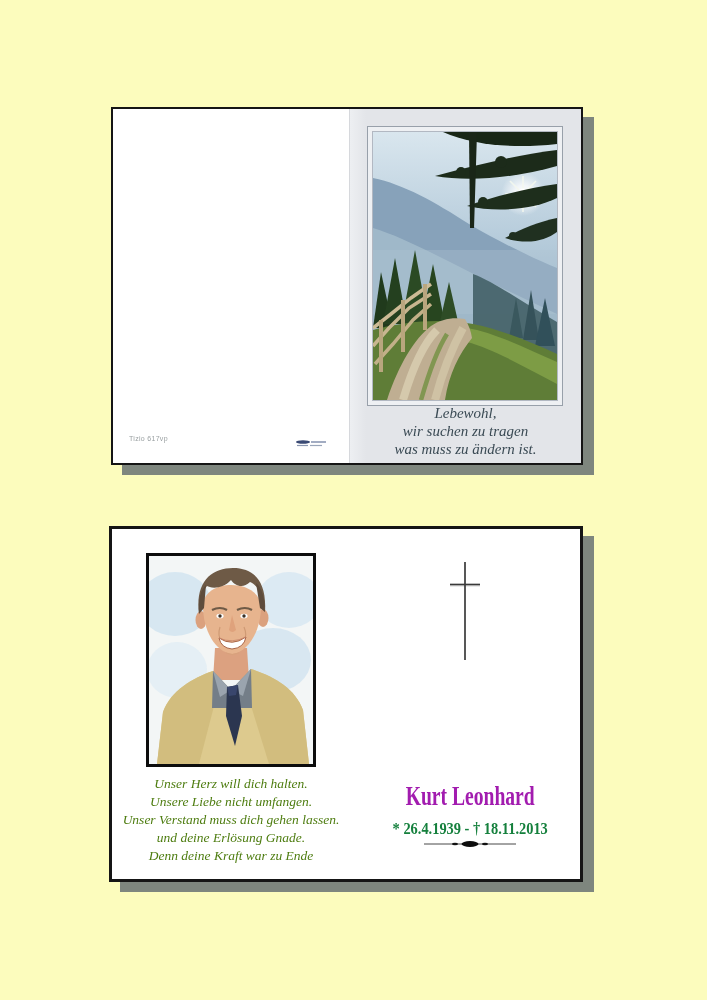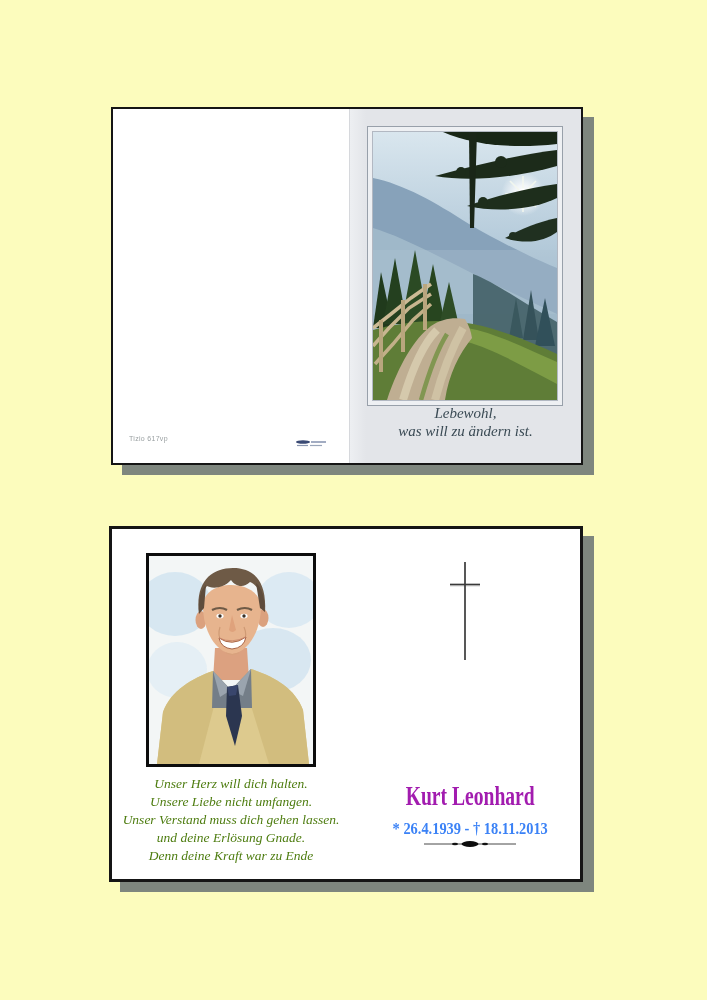--- a/index.html
+++ b/index.html
@@ -27,21 +27,21 @@
   .portrait-frame{position:absolute;left:34px;top:24px;border:3px solid #0C0C0C;line-height:0;background:#fff;}
   .poem{position:absolute;left:0;top:246px;width:238px;text-align:center;font-style:italic;
         font-size:13.5px;line-height:18px;color:#4d7c0f;}
   .cross{position:absolute;left:332px;top:32px;line-height:0;}
   .dedication{position:absolute;left:258px;top:181px;width:200px;text-align:center;
               font-size:14px;line-height:19px;color:#1C1C1C;}
   .name{position:absolute;left:258px;top:251px;width:200px;text-align:center;
         font-size:28px;font-weight:bold;color:#a21caf;white-space:nowrap;}
   .name span{display:inline-block;transform:scaleX(.70);transform-origin:center;}
   .dates{position:absolute;left:248px;top:291px;width:220px;text-align:center;
-         font-size:16px;font-weight:bold;color:#3b82f6;white-space:nowrap;}
+         font-size:16px;font-weight:bold;color:#15803d;white-space:nowrap;}
   .dates span{display:inline-block;transform:scaleX(.90);transform-origin:center;}
   .divider{position:absolute;left:310px;top:310px;line-height:0;}
 </style>
 </head>
 <body>
 
 <div class="page">
 
   <div class="card" id="top-card">
 
@@ -121,21 +121,22 @@
           <path d="M184,86 C164,90 146,98 132,106 C154,113 172,109 184,100 Z" fill="#203020"></path>
           <path d="M96,0 L104,0 L101,96 L97,96 Z" fill="#1A2618"></path>
           <circle cx="88" cy="40" r="5" fill="#1C2B1A"></circle>
           <circle cx="110" cy="70" r="5" fill="#1E2E1C"></circle>
           <circle cx="140" cy="104" r="4" fill="#203020"></circle>
           <circle cx="128" cy="30" r="6" fill="#1C2B1A"></circle>
         </svg>
       </div>
       <div class="verse">
         <div>Lebewohl,</div>
-        <div>was will zu ändern ist.</div>
+        <div>wir suchen zu tragen</div>
+        <div>was muss zu ändern ist.</div>
       </div>
     </div>
   </div>
 
   <div class="card" id="bottom-card">
 
     <div class="portrait-frame">
       <svg width="164" height="208" viewBox="0 0 164 208">
         <rect width="164" height="208" fill="#F3F6F6"></rect>
         <ellipse cx="26" cy="48" rx="36" ry="32" fill="#CFE3F0" opacity=".8"></ellipse>

